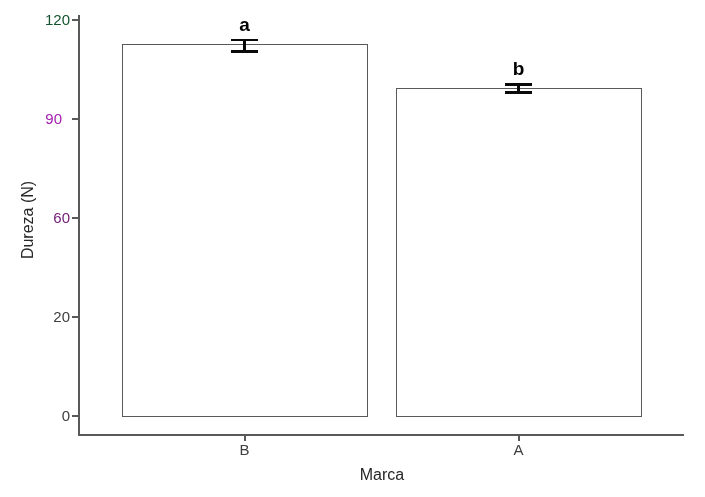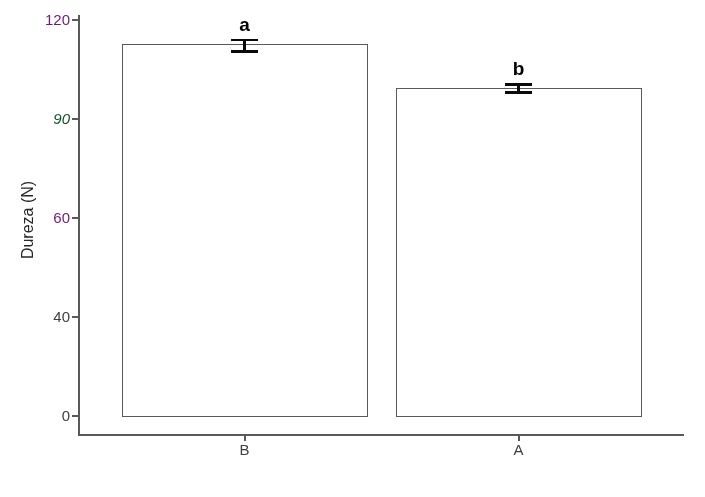--- a/index.html
+++ b/index.html
@@ -18,31 +18,32 @@
   .axis-title{position:absolute;font-size:16px;color:#262626;line-height:19px;}
   .x-title{text-align:center;}
   .y-title{white-space:nowrap;transform:translate(-50%,-50%) rotate(-90deg);}
 </style>
 </head>
 <body>
 
 <div class="figure">
   <div class="axis-line" style="left:78px;top:15px;width:2px;height:421px;"></div>
   <div class="axis-line" style="left:78px;top:434px;width:606px;height:2px;"></div>
+  <div class="axis-title x-title" style="left:80px;top:465px;width:604px;">Marca</div>
   <div class="axis-title y-title" style="left:27px;top:220px;">Dureza (N)</div>
 <div class="tick-mark" style="left: 72px; top: 414.5px; width: 6px; height: 2px;"></div>
     <div class="tick-label y-tick-label" style="left: 26px; top: 406.5px; width: 44px; color: rgb(64, 64, 64);">0</div>
     <div class="tick-mark" style="left: 72px; top: 315.625px; width: 6px; height: 2px;"></div>
-    <div class="tick-label y-tick-label" style="left: 26px; top: 307.625px; width: 44px; color: rgb(64, 64, 64);">40</div>
+    <div class="tick-label y-tick-label" style="left: 26px; top: 307.625px; width: 44px; color: rgb(64, 64, 64);">20</div>
     <div class="tick-mark" style="left: 72px; top: 216.75px; width: 6px; height: 2px;"></div>
     <div class="tick-label y-tick-label" style="left: 26px; top: 208.75px; width: 44px; color: #701a75;">60</div>
     <div class="tick-mark" style="left: 72px; top: 117.875px; width: 6px; height: 2px;"></div>
-    <div class="tick-label y-tick-label" style="left: 26px; top: 109.875px; width: 44px; color: #14532d; font-style: italic;">90</div>
+    <div class="tick-label y-tick-label" style="left: 18px; top: 109.875px; width: 44px; color: #a21caf;">90</div>
     <div class="tick-mark" style="left: 72px; top: 19px; width: 6px; height: 2px;"></div>
-    <div class="tick-label y-tick-label" style="left: 26px; top: 11px; width: 44px; color: #701a75; text-align: right;">120</div>
+    <div class="tick-label y-tick-label" style="left: 26px; top: 11px; width: 44px; color: #14532d; text-align: right;">120</div>
     <div class="bar" style="left: 121.5px; top: 43.7188px; width: 246px; height: 373.281px; border-color: rgb(89, 89, 89); background: rgb(255, 255, 255);"></div>
     <div class="err-part" style="left: 243.25px; top: 39.775px; width: 2.5px; height: 11.5354px; background: rgb(10, 10, 10);"></div>
     <div class="err-part" style="left: 231px; top: 38.525px; width: 27px; height: 2.5px; background: rgb(10, 10, 10);"></div>
     <div class="err-part" style="left: 231px; top: 50.0604px; width: 27px; height: 2.5px; background: rgb(10, 10, 10);"></div>
     <div class="sig-letter" style="left: 228.5px; top: 14.775px; width: 32px; color: rgb(0, 0, 0);">a</div>
     <div class="tick-mark" style="left: 243.5px; top: 436px; width: 2px; height: 5px;"></div>
     <div class="tick-label x-tick-label" style="left: 224.5px; top: 441px; width: 40px; color: rgb(64, 64, 64);">B</div>
     <div class="bar" style="left: 395.5px; top: 88.2125px; width: 246px; height: 328.788px; border-color: rgb(89, 89, 89); background: rgb(255, 255, 255);"></div>
     <div class="err-part" style="left: 517.25px; top: 84.2687px; width: 2.5px; height: 8.23958px; background: rgb(10, 10, 10);"></div>
     <div class="err-part" style="left: 505px; top: 83.0187px; width: 27px; height: 2.5px; background: rgb(10, 10, 10);"></div>

